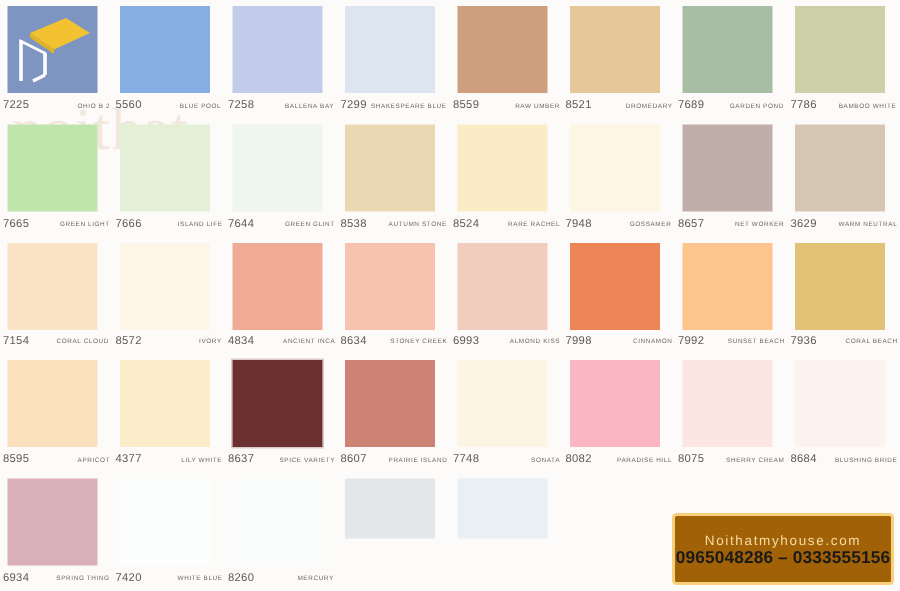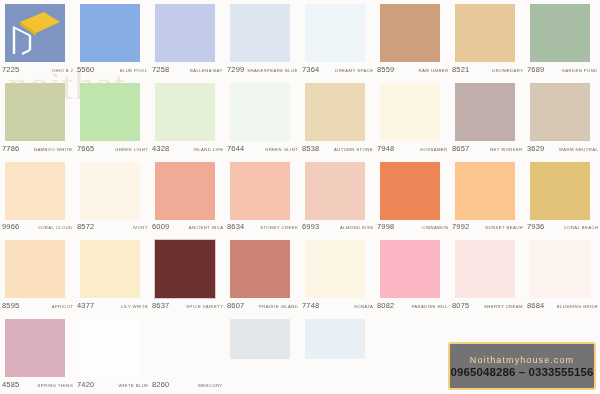--- a/index.html
+++ b/index.html
@@ -68,21 +68,21 @@
   }
   
   .logo { position:absolute; left:0; top:0; width:75px; height:62px; }
   
   .advert {
     position: absolute;
     right: 4px;
     bottom: 4px;
     width: 148px;
     height: 48px;
-    background: #737373;
+    background: #a16207;
     border: 2px solid #f6d07a;
     border-radius: 3px;
     display: flex;
     flex-direction: column;
     justify-content: center;
     align-items: center;
     gap: 1px;
   }
   .advert .site {
     font-size: 9px;
@@ -135,27 +135,20 @@
         </div>
       </div>
       <div class="cell">
         <div class="chip" style="background: rgb(221, 229, 240);"></div>
         <div class="labels">
           <span class="code">7299</span>
           <span class="cname">SHAKESPEARE BLUE</span>
         </div>
       </div>
       <div class="cell">
-        <div class="chip" style="background: rgb(238, 245, 248);"></div>
-        <div class="labels">
-          <span class="code">7364</span>
-          <span class="cname">DREAMY SPACE</span>
-        </div>
-      </div>
-      <div class="cell">
         <div class="chip" style="background: rgb(205, 159, 124);"></div>
         <div class="labels">
           <span class="code">8559</span>
           <span class="cname">RAW UMBER</span>
         </div>
       </div>
       <div class="cell">
         <div class="chip" style="background: rgb(230, 199, 154);"></div>
         <div class="labels">
           <span class="code">8521</span>
@@ -179,39 +172,46 @@
       <div class="cell">
         <div class="chip" style="background: rgb(192, 229, 172);"></div>
         <div class="labels">
           <span class="code">7665</span>
           <span class="cname">GREEN LIGHT</span>
         </div>
       </div>
       <div class="cell">
         <div class="chip" style="background: rgb(228, 240, 213);"></div>
         <div class="labels">
-          <span class="code">4328</span>
+          <span class="code">7666</span>
           <span class="cname">ISLAND LIFE</span>
         </div>
       </div>
       <div class="cell">
         <div class="chip" style="background: rgb(238, 246, 239);"></div>
         <div class="labels">
           <span class="code">7644</span>
           <span class="cname">GREEN GLINT</span>
         </div>
       </div>
       <div class="cell">
         <div class="chip" style="background: rgb(234, 215, 179);"></div>
         <div class="labels">
           <span class="code">8538</span>
           <span class="cname">AUTUMN STONE</span>
         </div>
       </div>
       <div class="cell">
+        <div class="chip" style="background: rgb(251, 236, 200);"></div>
+        <div class="labels">
+          <span class="code">8524</span>
+          <span class="cname">RARE RACHEL</span>
+        </div>
+      </div>
+      <div class="cell">
         <div class="chip" style="background: rgb(253, 246, 226);"></div>
         <div class="labels">
           <span class="code">7948</span>
           <span class="cname">GOSSAMER</span>
         </div>
       </div>
       <div class="cell">
         <div class="chip" style="background: rgb(192, 174, 171);"></div>
         <div class="labels">
           <span class="code">8657</span>
@@ -221,35 +221,35 @@
       <div class="cell">
         <div class="chip" style="background: rgb(213, 199, 180);"></div>
         <div class="labels">
           <span class="code">3629</span>
           <span class="cname">WARM NEUTRAL</span>
         </div>
       </div>
       <div class="cell">
         <div class="chip" style="background: rgb(251, 227, 198);"></div>
         <div class="labels">
-          <span class="code">9966</span>
+          <span class="code">7154</span>
           <span class="cname">CORAL CLOUD</span>
         </div>
       </div>
       <div class="cell">
         <div class="chip" style="background: rgb(253, 245, 231);"></div>
         <div class="labels">
           <span class="code">8572</span>
           <span class="cname">IVORY</span>
         </div>
       </div>
       <div class="cell">
         <div class="chip" style="background: rgb(240, 171, 150);"></div>
         <div class="labels">
-          <span class="code">6009</span>
+          <span class="code">4834</span>
           <span class="cname">ANCIENT INCA</span>
         </div>
       </div>
       <div class="cell">
         <div class="chip" style="background: rgb(247, 195, 174);"></div>
         <div class="labels">
           <span class="code">8634</span>
           <span class="cname">STONEY CREEK</span>
         </div>
       </div>
@@ -333,21 +333,21 @@
       <div class="cell">
         <div class="chip" style="background: rgb(253, 243, 238);"></div>
         <div class="labels">
           <span class="code">8684</span>
           <span class="cname">BLUSHING BRIDE</span>
         </div>
       </div>
       <div class="cell">
         <div class="chip" style="background: rgb(217, 175, 187);"></div>
         <div class="labels">
-          <span class="code">4585</span>
+          <span class="code">6934</span>
           <span class="cname">SPRING THING</span>
         </div>
       </div>
       <div class="cell">
         <div class="chip" style="background: rgb(252, 253, 253);"></div>
         <div class="labels">
           <span class="code">7420</span>
           <span class="cname">WHITE BLUE</span>
         </div>
       </div>

